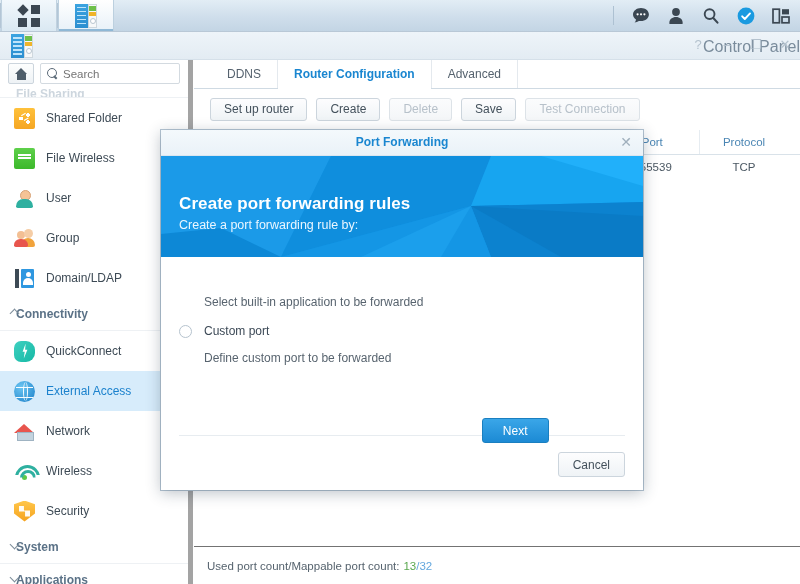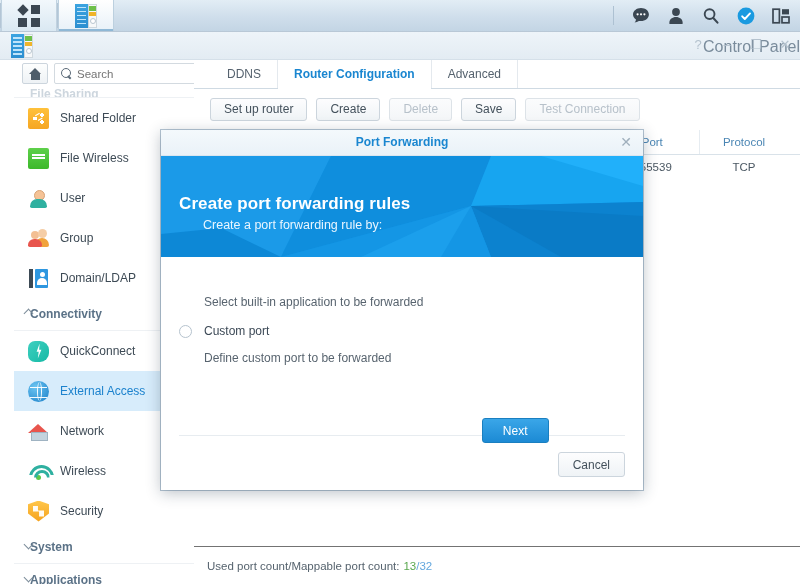--- a/index.html
+++ b/index.html
@@ -73,22 +73,22 @@
   }
   #cp-appicon { position:absolute; left:11px; top:2px; }
   #cp-wincontrols {
     position:absolute; right:8px; top:5px; display:flex; gap:15px;
     color:#b4c2ce; font-size:13px; line-height:16px;
   }
   #cp-wincontrols span { cursor:default; width:14px; text-align:center; display:block; }
 
   
   #sidebar {
-    position:absolute; left:14px; top:28px; width:193px; bottom:0;
-    background:#fff; border-right:1px solid #a3a3a3; overflow:hidden;
+    position:absolute; left:0; top:28px; width:193px; bottom:0;
+    background:#fff; border-right:5px solid #a3a3a3; overflow:hidden;
   }
   #side-top { height:27px; display:flex; align-items:center; padding:0 8px; gap:6px; }
   #home-btn {
     width:26px; height:21px; border:1px solid #ccd5dd; border-radius:2px;
     background:linear-gradient(to bottom,#fdfefe,#eef2f5);
     display:flex;align-items:center;justify-content:center;
   }
   .home-glyph { width:13px;height:12px;position:relative; }
   .home-glyph::before{content:"";position:absolute;left:0;top:0;width:0;height:0;
      border-left:6.5px solid transparent;border-right:6.5px solid transparent;border-bottom:6px solid #4e5d6a;}
@@ -222,21 +222,21 @@
   }
   #dlg-close { position:absolute;right:11px;top:4px;font-size:14px;color:#9fafbc;line-height:16px; }
 
   #dlg-banner {
     height:101px; position:relative; overflow:hidden;
     background:#1192e3;
   }
   #dlg-banner svg { position:absolute; left:0; top:0; width:100%; height:100%; display:block; }
   #banner-text { position:absolute; left:18px; top:38px; }
   #banner-h1 { font-size:17px; font-weight:bold; color:#fff; letter-spacing:.1px; }
-  #banner-h2 { font-size:12.5px; color:#eaf6ff; margin-top:4px;margin-left:24px; }
+  #banner-h2 { font-size:12.5px; color:#eaf6ff; margin-top:4px; }
 
   #dlg-body { position:absolute; left:0; right:0; top:127px; bottom:55px; padding:25px 18px 0 18px; }
   .radio-row { display:flex; align-items:center; gap:12px; margin-bottom:0; }
   .radio {
     width:13px;height:13px;border-radius:50%;border:1px solid #b6c3ce;background:#fff;flex:none;position:relative;
   }
   .radio.on { border-color:#1a86d0; }
   .radio.on::after{content:"";position:absolute;left:2.5px;top:2.5px;width:6px;height:6px;border-radius:50%;background:#1a86d0;}
   .radio-label { font-size:12px; color:#3c4956; }
   .radio-desc { font-size:12px; color:#58646f; margin:13px 0 15px 25px; }

